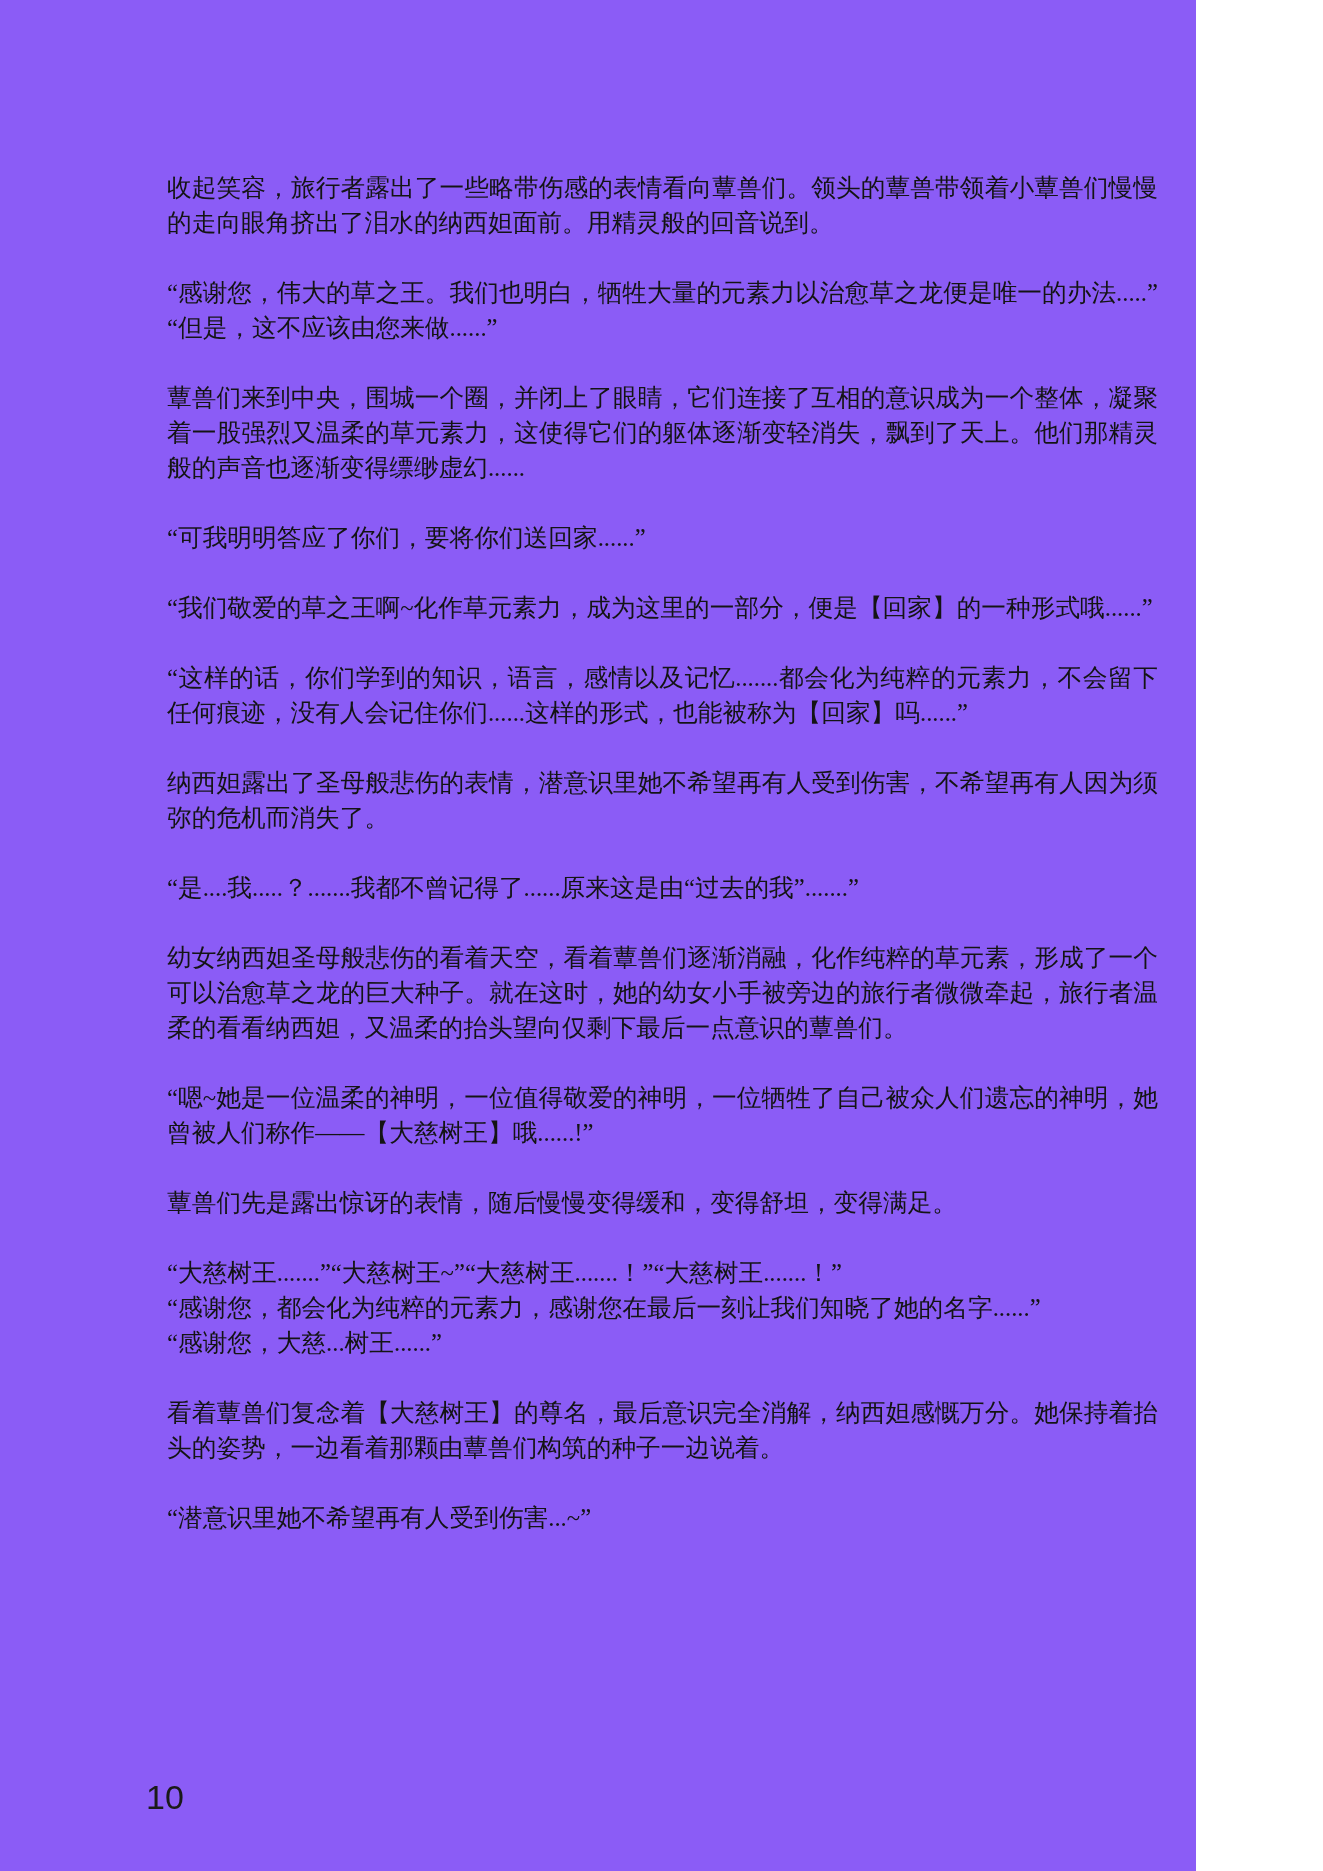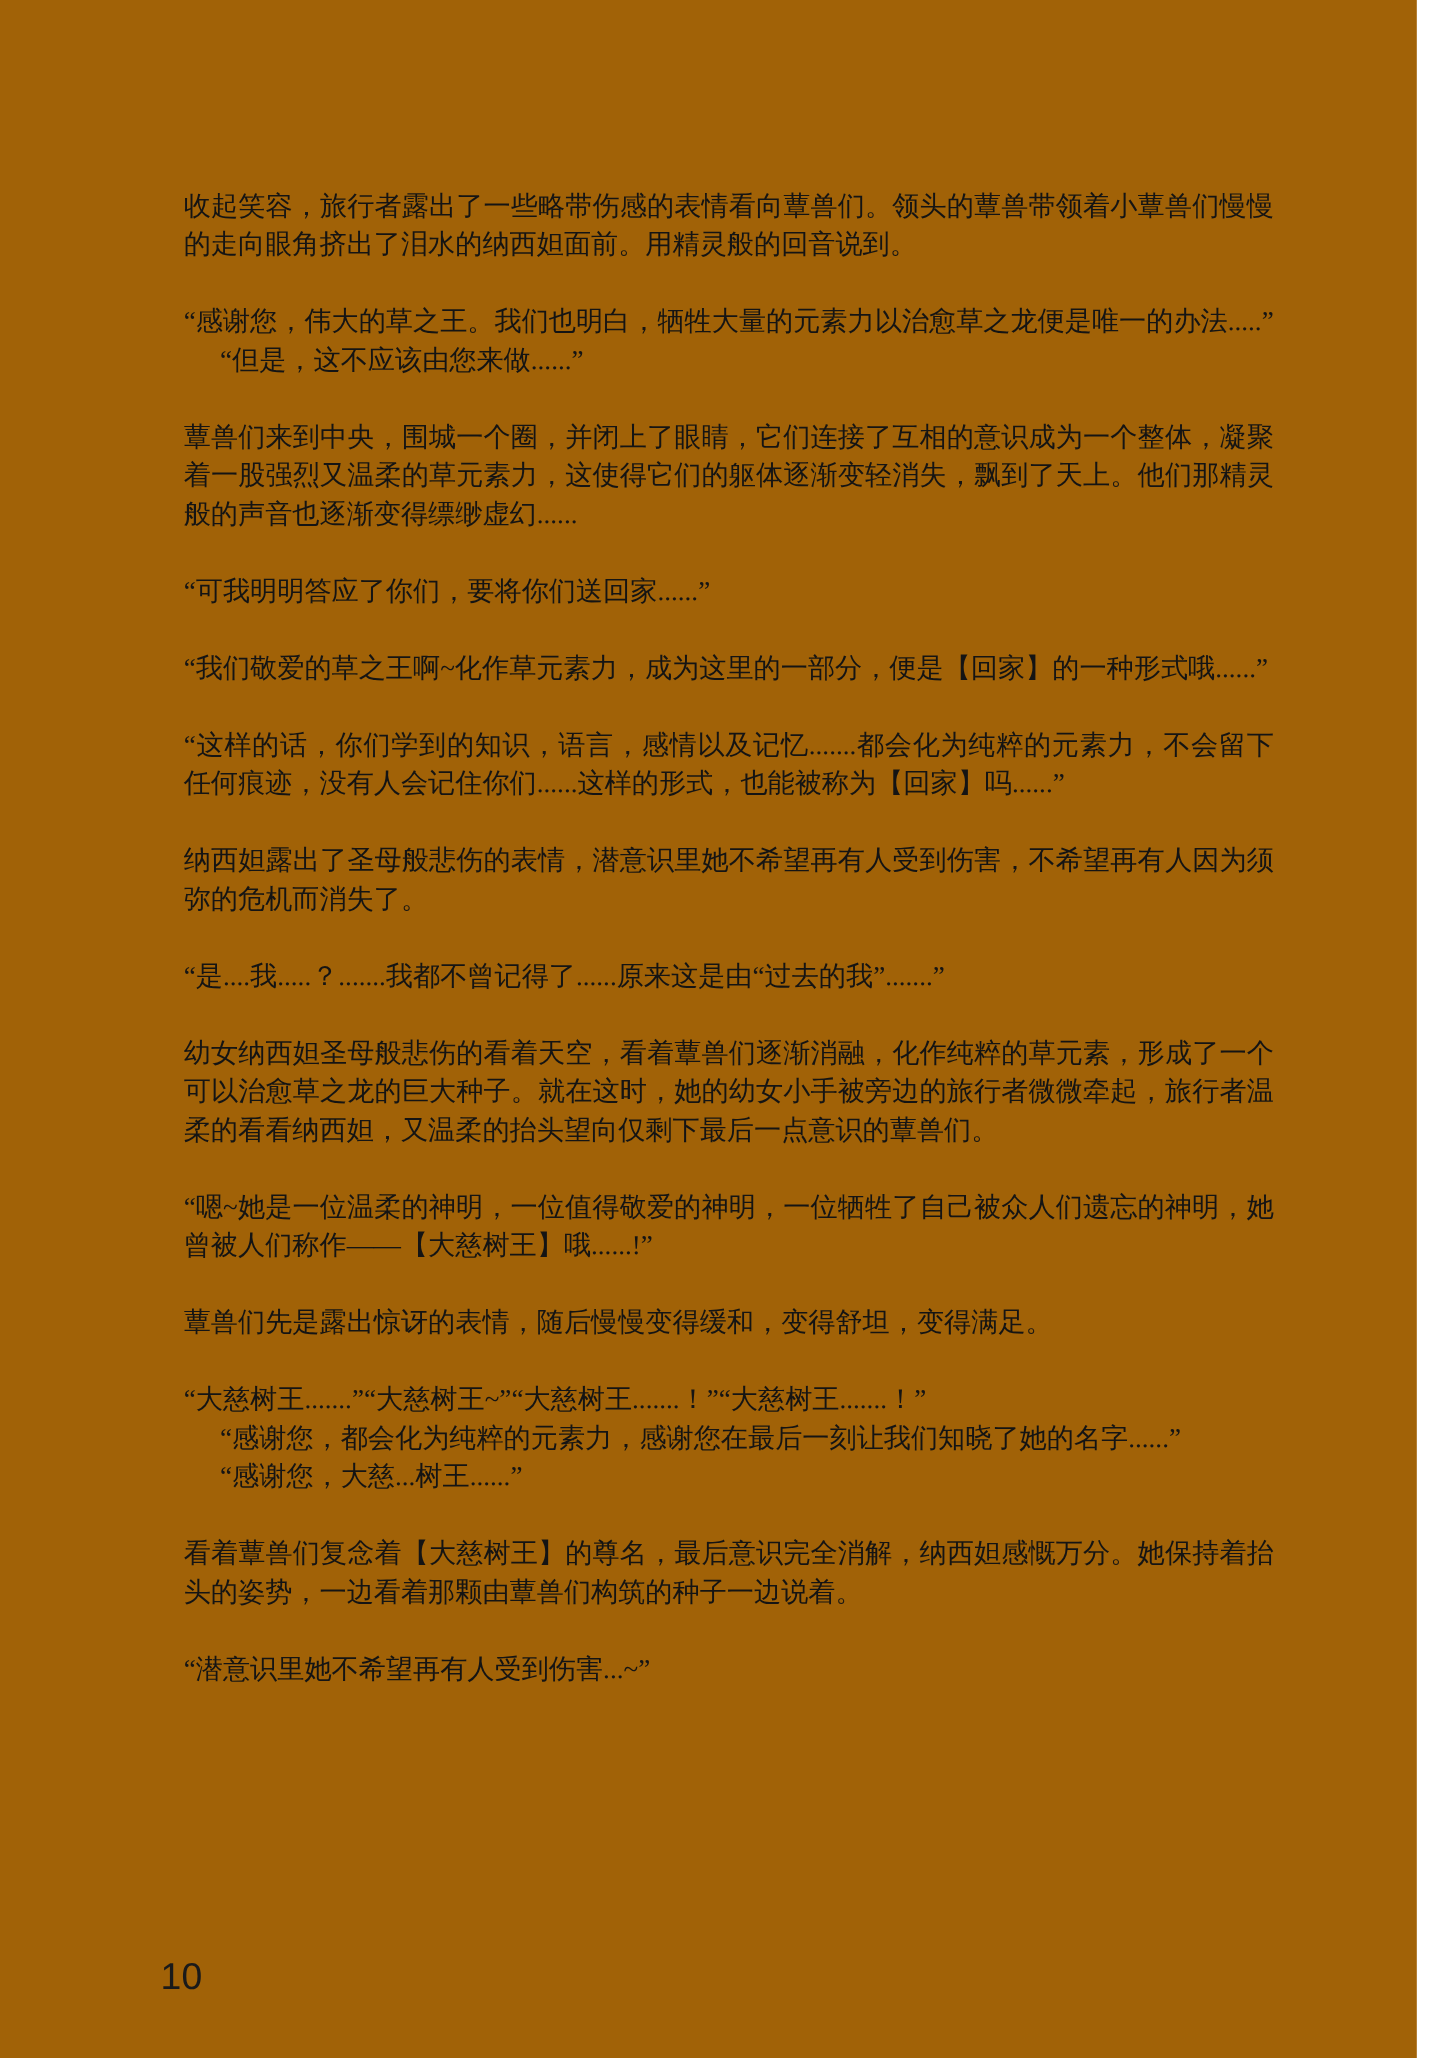--- a/index.html
+++ b/index.html
@@ -1,39 +1,39 @@
 <!DOCTYPE html>
 <html lang="zh"><head>
 <meta charset="utf-8">
 <style>
   html, body { margin: 0; padding: 0; background: #ffffff; }
   .page {
     position: relative;
-    width: 1288px;
+    width: 1196px;
     height: 1871px;
-    background: #a16207;
+    background: #8b5cf6;
     font-family: "Liberation Serif", "DejaVu Serif", serif;
     color: #141414;
     overflow: hidden;
   }
   .content {
     position: absolute;
     left: 167px;
     top: 170px;
     width: 991px;
   }
   .content p {
     margin: 35px 0 0 0;
     font-size: 24.7px;
     line-height: 35px;
     text-align: justify;
     word-break: break-all;
   }
   .content p:first-child { margin-top: 0; }
-  .content p.cont { margin-top: 0; margin-left: 33px; }
+  .content p.cont { margin-top: 0; }
   .page-number {
     position: absolute;
     left: 146px;
     top: 1780px;
     font-family: "Liberation Sans", "DejaVu Sans", sans-serif;
     font-size: 34px;
     line-height: 34px;
     color: #1a1a1a;
   }
 </style>

